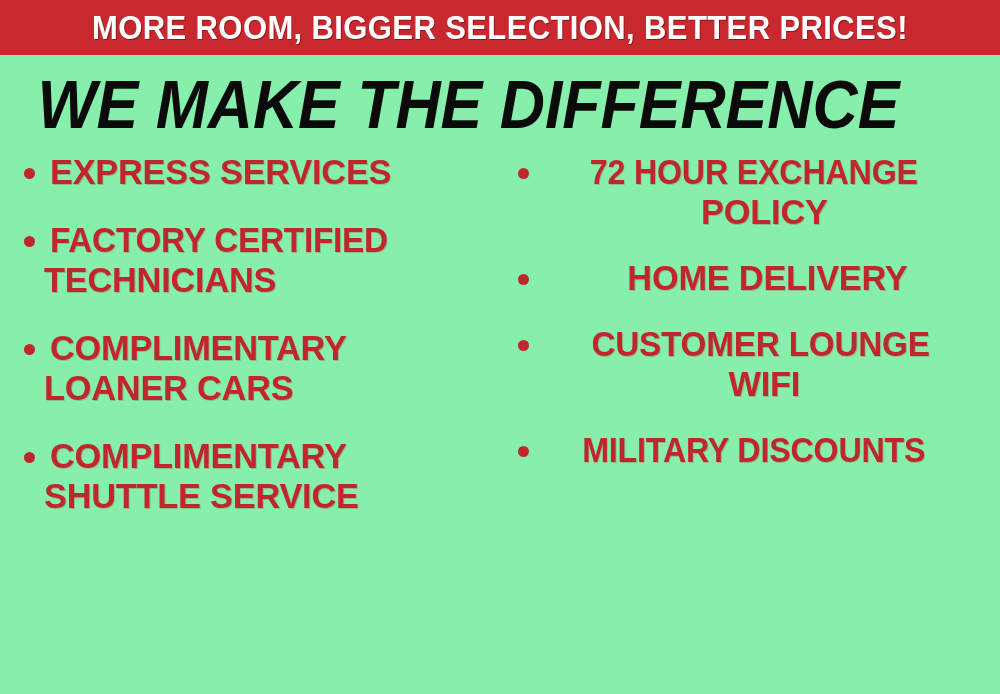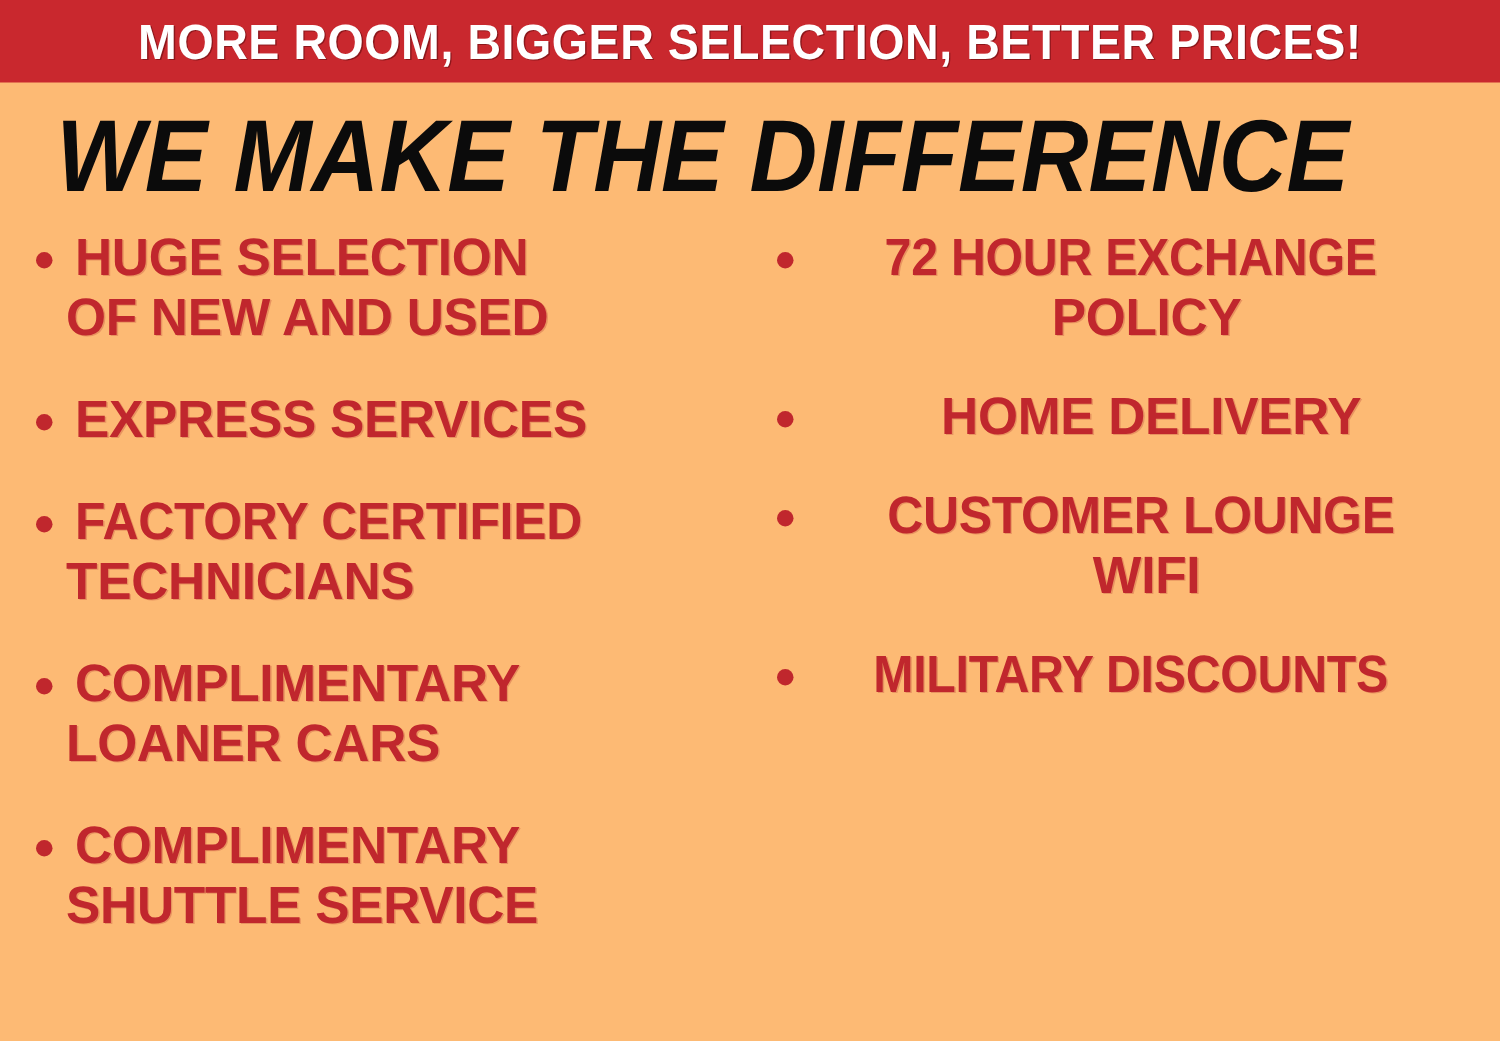--- a/index.html
+++ b/index.html
@@ -12,21 +12,21 @@
     height: 694px;
     background: #ffffff;
     font-family: "Liberation Sans", sans-serif;
     overflow: hidden;
   }
 
   #poster {
     position: relative;
     width: 1000px;
     height: 694px;
-    background: #fdba74;
+    background: #86efac;
     overflow: hidden;
   }
 
   
   .banner {
     position: absolute;
     left: 0;
     top: 0;
     width: 1000px;
     height: 55px;
@@ -139,27 +139,20 @@
   </div>
 
   <div class="headline-wrap">
     <div class="headline">WE MAKE THE DIFFERENCE</div>
   </div>
 
   <div class="columns">
 
     <div class="col col-left">
 
-      <div class="bullet-item">
-        <span class="bullet-dot"></span>
-        <span class="bullet-lines">
-          <span class="bullet-line squeeze-98">HUGE SELECTION</span>
-          <span class="bullet-line cont squeeze-98">OF NEW AND USED</span>
-        </span>
-      </div>
 
       <div class="bullet-item">
         <span class="bullet-dot"></span>
         <span class="bullet-lines">
           <span class="bullet-line squeeze-98">EXPRESS SERVICES</span>
         </span>
       </div>
 
       <div class="bullet-item">
         <span class="bullet-dot"></span>

